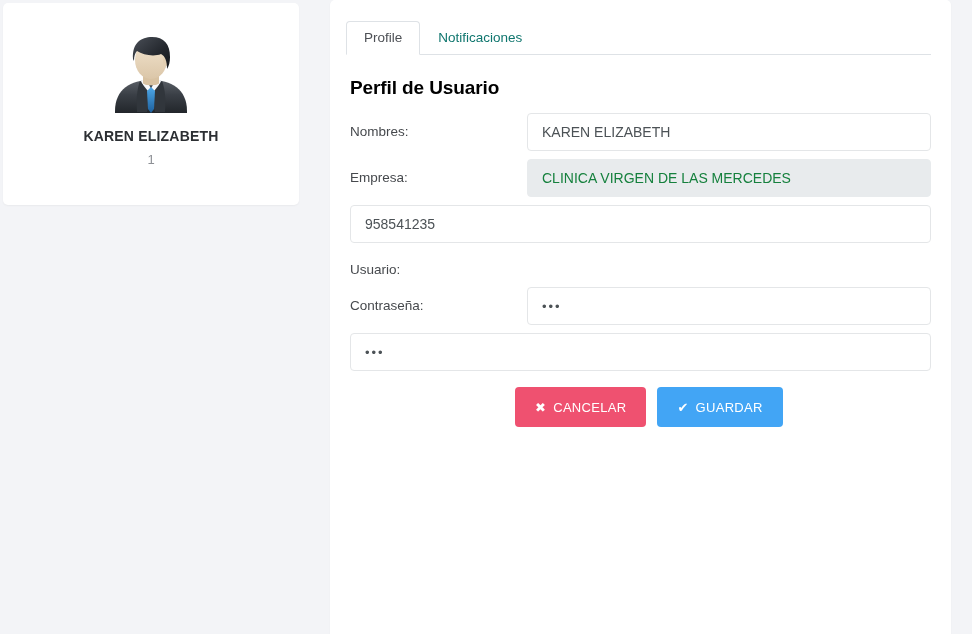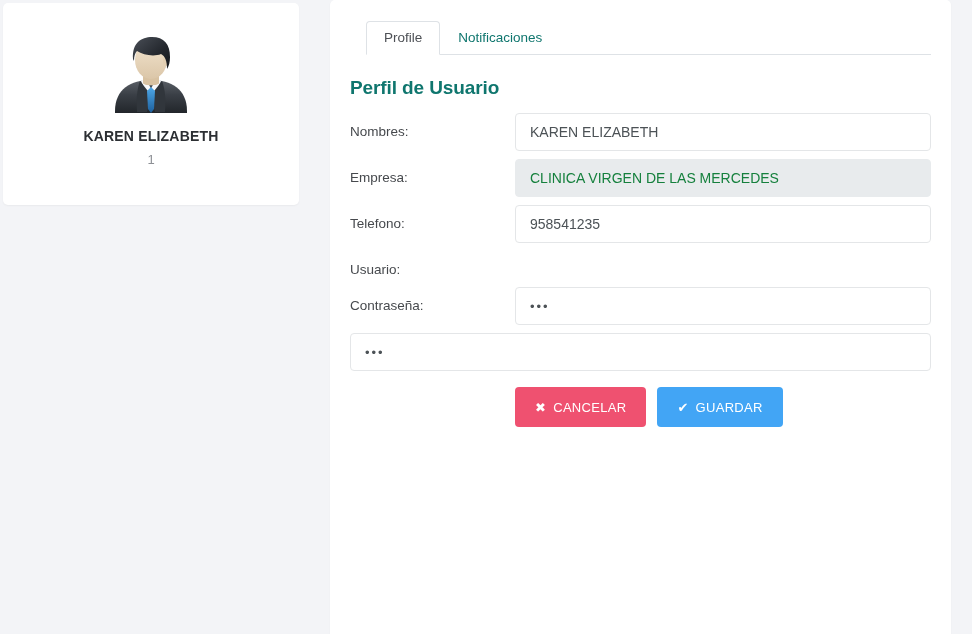--- a/index.html
+++ b/index.html
@@ -70,21 +70,21 @@
     width: 621px;
     height: 634px;
     background: #ffffff;
     border-radius: 5px 5px 0 0;
     box-shadow: 0 1px 2px rgba(0,0,0,0.045);
     overflow: hidden;
   }
 
   .tabs {
     position: relative;
-    margin: 22px 20px 0 36px;
+    margin: 22px 20px 0 16px;
     height: 33px;
     border-bottom: 1px solid #dee2e6;
     display: flex;
     align-items: flex-end;
   }
   .tab {
     position: relative;
     font-size: 13.5px;
     color: #0f766e;
     padding: 8px 17px 8px 17px;
@@ -98,31 +98,32 @@
   .tab.active {
     background: #ffffff;
     border-color: #dee2e6 #dee2e6 #ffffff #dee2e6;
     color: #4d5055;
   }
 
   .section-title {
     margin: 22px 0 0 20px;
     font-size: 19px;
     font-weight: bold;
-    color: #0f766e;
+    color: #000000;
     letter-spacing: -0.1px;
   }
 
   .form {
     margin: 14px 20px 0 20px;
   }
   .form-row {
     display: flex;
     align-items: flex-start;
     margin-bottom: 8px;
+    gap: 12px;
   }
   .form-label {
     width: 165px;
     flex: 0 0 165px;
     font-size: 13.5px;
     color: #46494d;
     line-height: 18px;
     padding-top: 10px;
   }
   .form-label.two-line {
@@ -245,21 +246,20 @@
       </div>
 
 
       <div class="form-row">
         <div class="form-label">Empresa:</div>
         <input class="form-control disabled" type="text" disabled="" value="CLINICA VIRGEN DE LAS MERCEDES" style="">
       </div>
 
 
       <div class="form-row">
-        <div class="form-label">Telefono:</div>
         <input class="form-control" type="text" value="958541235" style="">
       </div>
 
       <div class="form-row">
         <div class="form-label">Usuario:</div>
       </div>
 
       <div class="form-row">
         <div class="form-label">Contraseña:</div>
         <input class="form-control pw" type="text" value="•••" style="">

